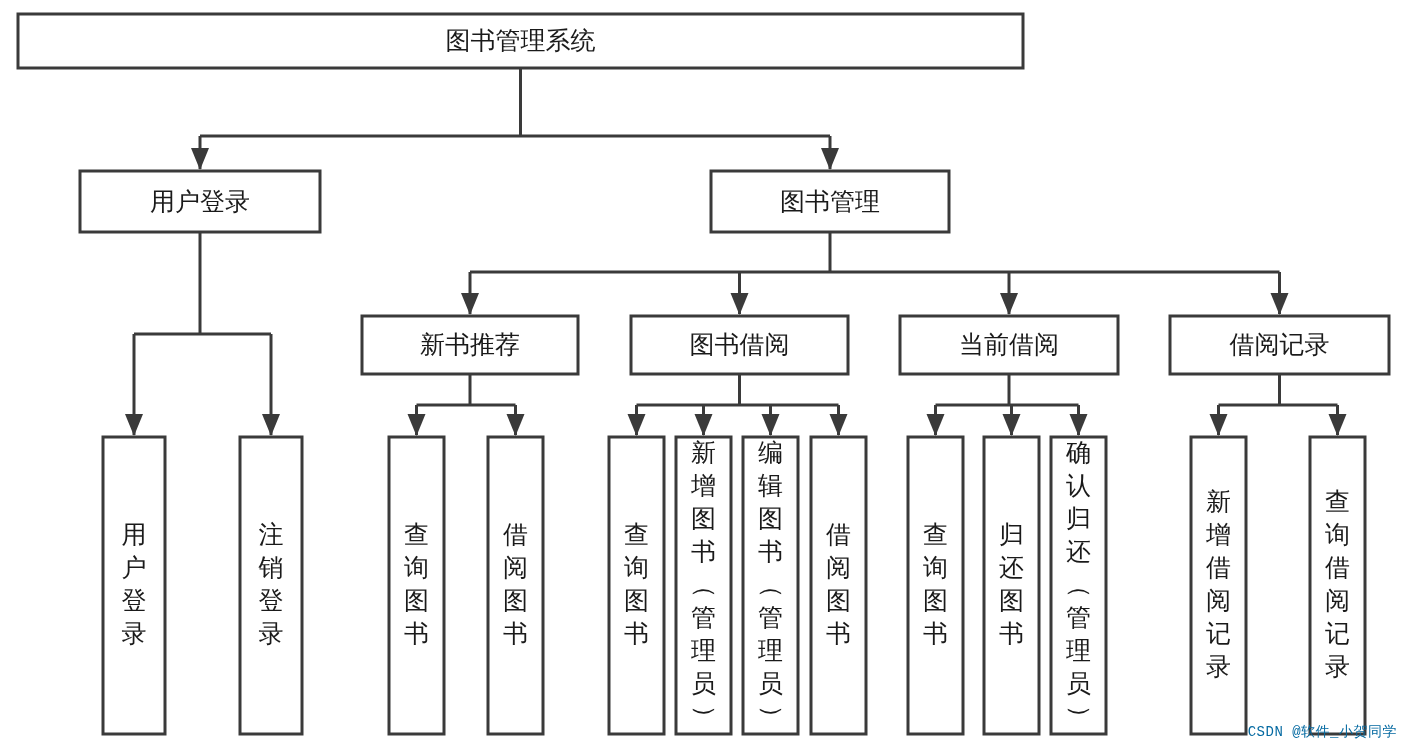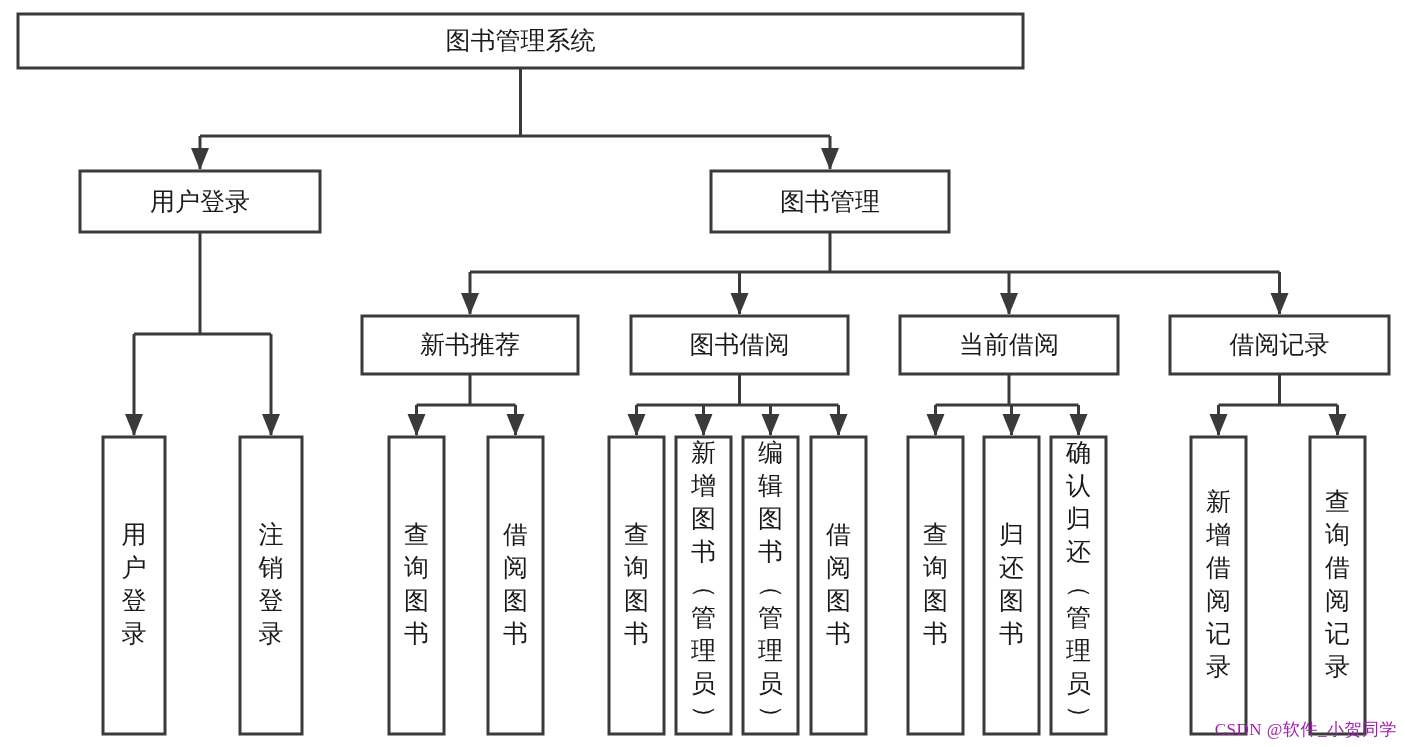--- a/index.html
+++ b/index.html
@@ -50,23 +50,23 @@
     font-size: 25px;
   }
   text.label-v-char {
     font-size: 25px;
     text-anchor: middle;
   }
   .watermark {
     position: absolute;
     right: 8px;
     bottom: 6px;
-    font-family: Liberation Serif, serif;
-    font-size: 17px;
-    color: #a21caf;
+    font-family: Liberation Mono, monospace;
+    font-size: 14px;
+    color: #0369a1;
     letter-spacing: 0.5px;
     white-space: nowrap;
     pointer-events: none;
   }
 </style>
 </head>
 <body>
 
 <div id="diagram-root">
   <svg class="diagram" viewBox="0 0 1405 747" xmlns="http://www.w3.org/2000/svg">

